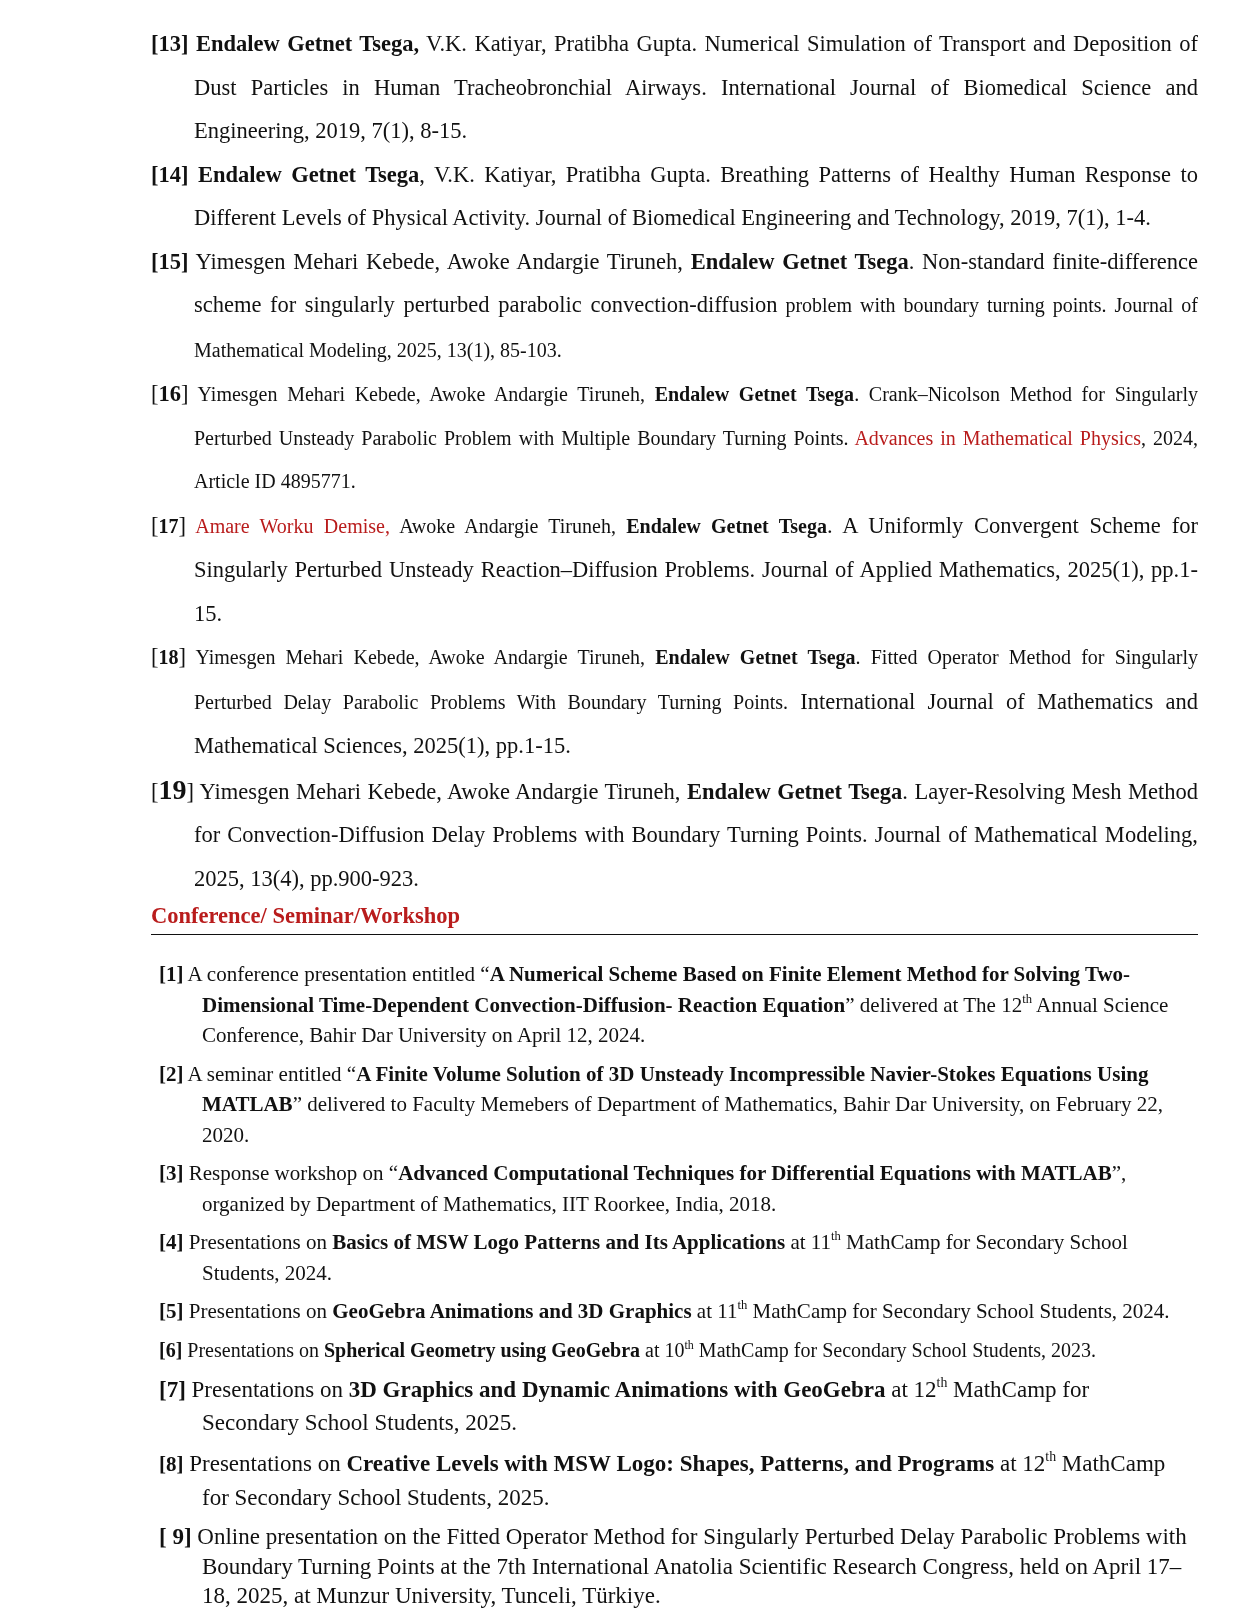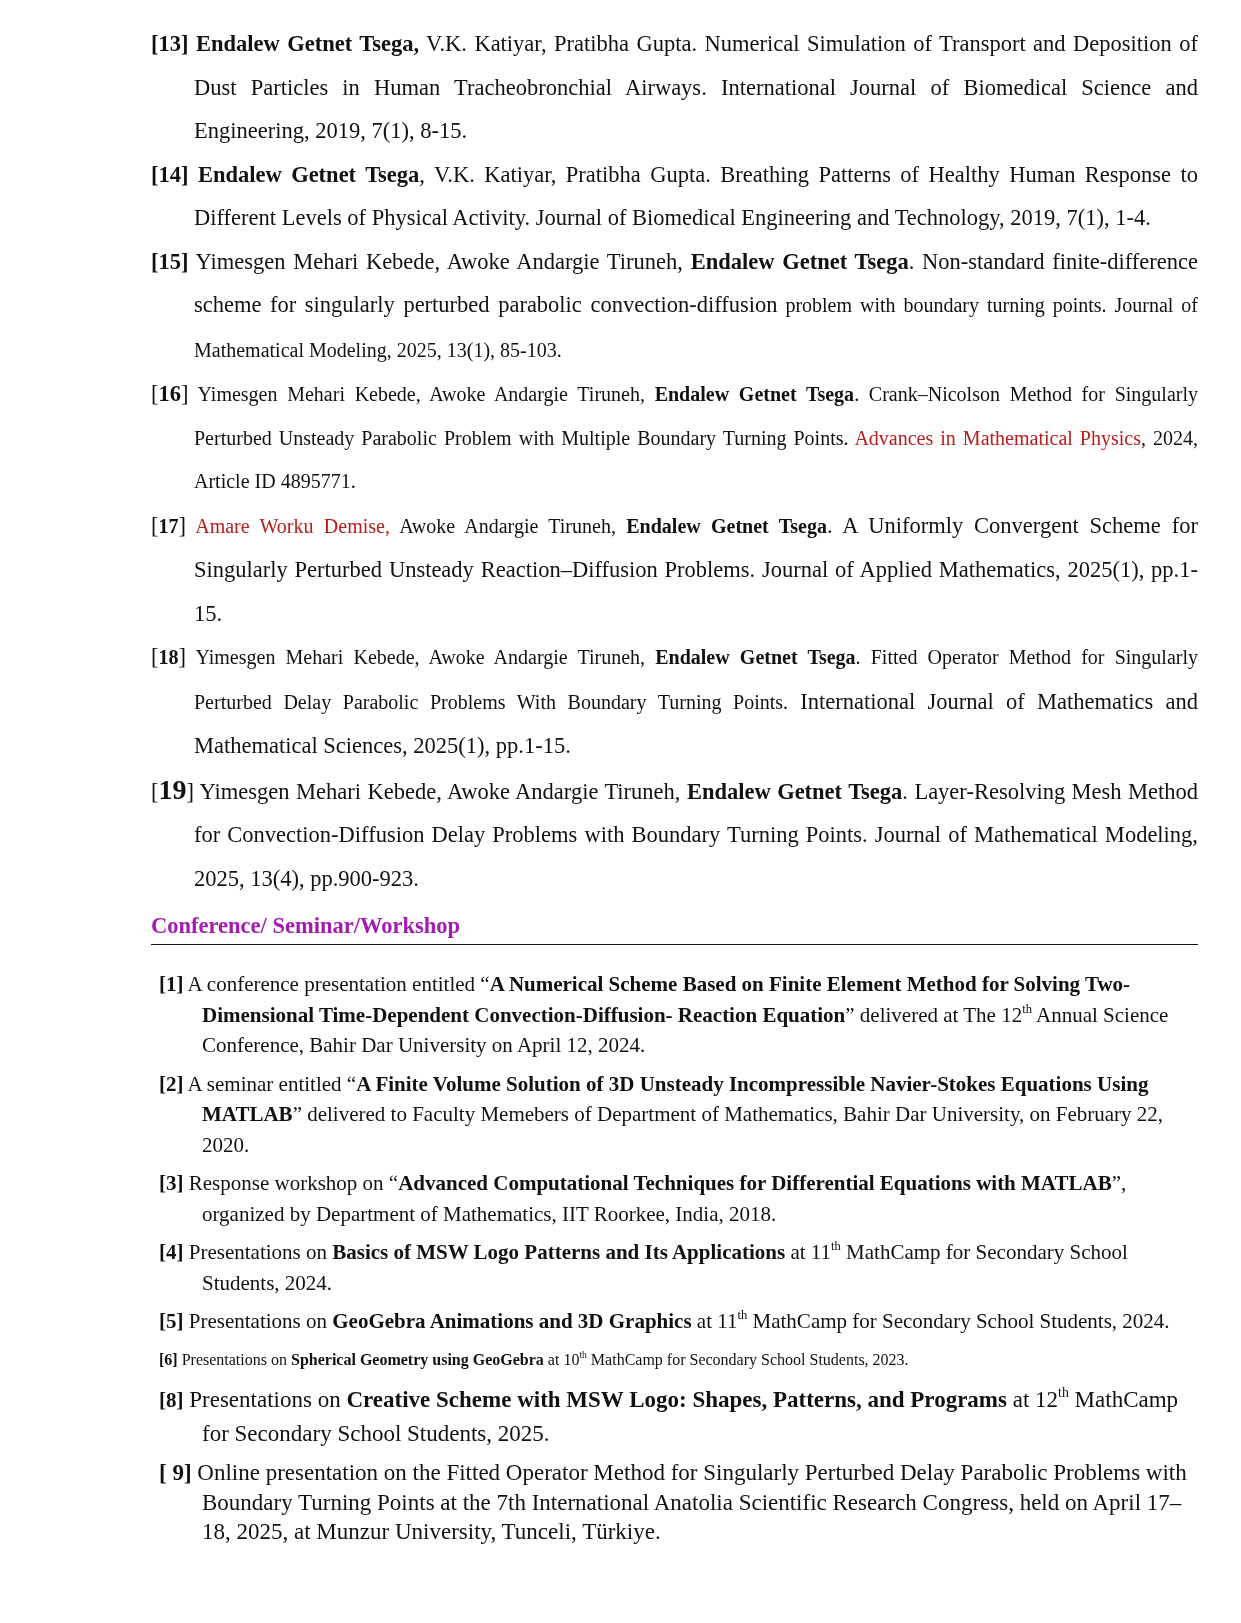--- a/index.html
+++ b/index.html
@@ -11,30 +11,30 @@
     .pub {
       font-size: 22.5px; line-height: 43.5px; text-align: justify;
       padding-left: 43px; text-indent: -43px; margin: 0;
     }
     .pub.small { font-size: 20px; }
     .pub .num { font-weight: bold; }
     .pub b { font-weight: bold; }
     .pub .grey { color: #b91c1c; }
     .mixed-small { font-size: 20px; }
     .section-title {
-      margin-top: 10px; color: #a21caf; font-weight: bold; font-size: 22.5px;
+      margin-top: 0; color: #b91c1c; font-weight: bold; font-size: 22.5px;
       line-height: 32px; border-bottom: 1.5px solid #111; padding-bottom: 2px;
     }
     .conf-list { margin-top: 24px; }
     .conf {
       font-size: 21px; line-height: 30.5px; margin: 8px;
       padding-left: 43px; text-indent: -43px;
     }
     .conf.big { font-size: 23px; line-height: 33px; }
-    .conf.tiny { font-size: 16px; }
+    .conf.tiny { font-size: 20px; }
     .conf .num { font-weight: bold; }
     .conf b { font-weight: bold; }
     sup { font-size: 0.6em; line-height: 0; vertical-align: 0.7em; }
   </style>
 </head>
 <body>
 
 <div class="page">
 
   <div>
@@ -63,18 +63,19 @@
     <p class="conf"><span class="num">[2]</span><span> A seminar entitled “</span><b>A Finite Volume Solution of 3D Unsteady Incompressible Navier-Stokes Equations Using MATLAB</b><span>” delivered to Faculty Memebers of Department of Mathematics, Bahir Dar University, on February 22, 2020.</span></p>
 
     <p class="conf"><span class="num">[3]</span><span> Response workshop on “</span><b>Advanced Computational Techniques for Differential Equations with MATLAB</b><span>”, organized by Department of Mathematics, IIT Roorkee, India, 2018.</span></p>
 
     <p class="conf"><span class="num">[4]</span><span> Presentations on </span><b>Basics of MSW Logo Patterns and Its Applications</b><span> at 11</span><sup>th</sup><span> MathCamp for Secondary School Students, 2024.</span></p>
 
     <p class="conf"><span class="num">[5]</span><span> Presentations on </span><b>GeoGebra Animations and 3D Graphics</b><span> at 11</span><sup>th</sup><span> MathCamp for Secondary School Students, 2024.</span></p>
 
     <p class="conf tiny"><span class="num">[6]</span><span> Presentations on </span><b>Spherical Geometry using GeoGebra</b><span> at 10</span><sup>th</sup><span> MathCamp for Secondary School Students, 2023.</span></p>
 
+    <p class="conf big"><span class="num">[7]</span><span> Presentations on </span><b>3D Graphics and Dynamic Animations with GeoGebra</b><span>  at 12</span><sup>th</sup><span> MathCamp for Secondary School Students, 2025.</span></p>
 
-    <p class="conf big"><span class="num" style="font-size:21px">[8]</span><span> Presentations on </span><b>Creative Scheme with MSW Logo: Shapes, Patterns, and Programs</b><span> at 12</span><sup>th</sup><span> MathCamp for Secondary School Students, 2025.</span></p>
+    <p class="conf big"><span class="num" style="font-size:21px">[8]</span><span> Presentations on </span><b>Creative Levels with MSW Logo: Shapes, Patterns, and Programs</b><span> at 12</span><sup>th</sup><span> MathCamp for Secondary School Students, 2025.</span></p>
 
     <p class="conf big" style="line-height:29.5px"><span class="num">[ 9]</span><span> Online presentation on the Fitted Operator Method for Singularly Perturbed Delay Parabolic Problems with Boundary Turning Points at the 7th International Anatolia Scientific Research Congress, held on April 17–18, 2025, at Munzur University, Tunceli, Türkiye.</span></p>
   </div>
 </div>
 
 </body></html>

